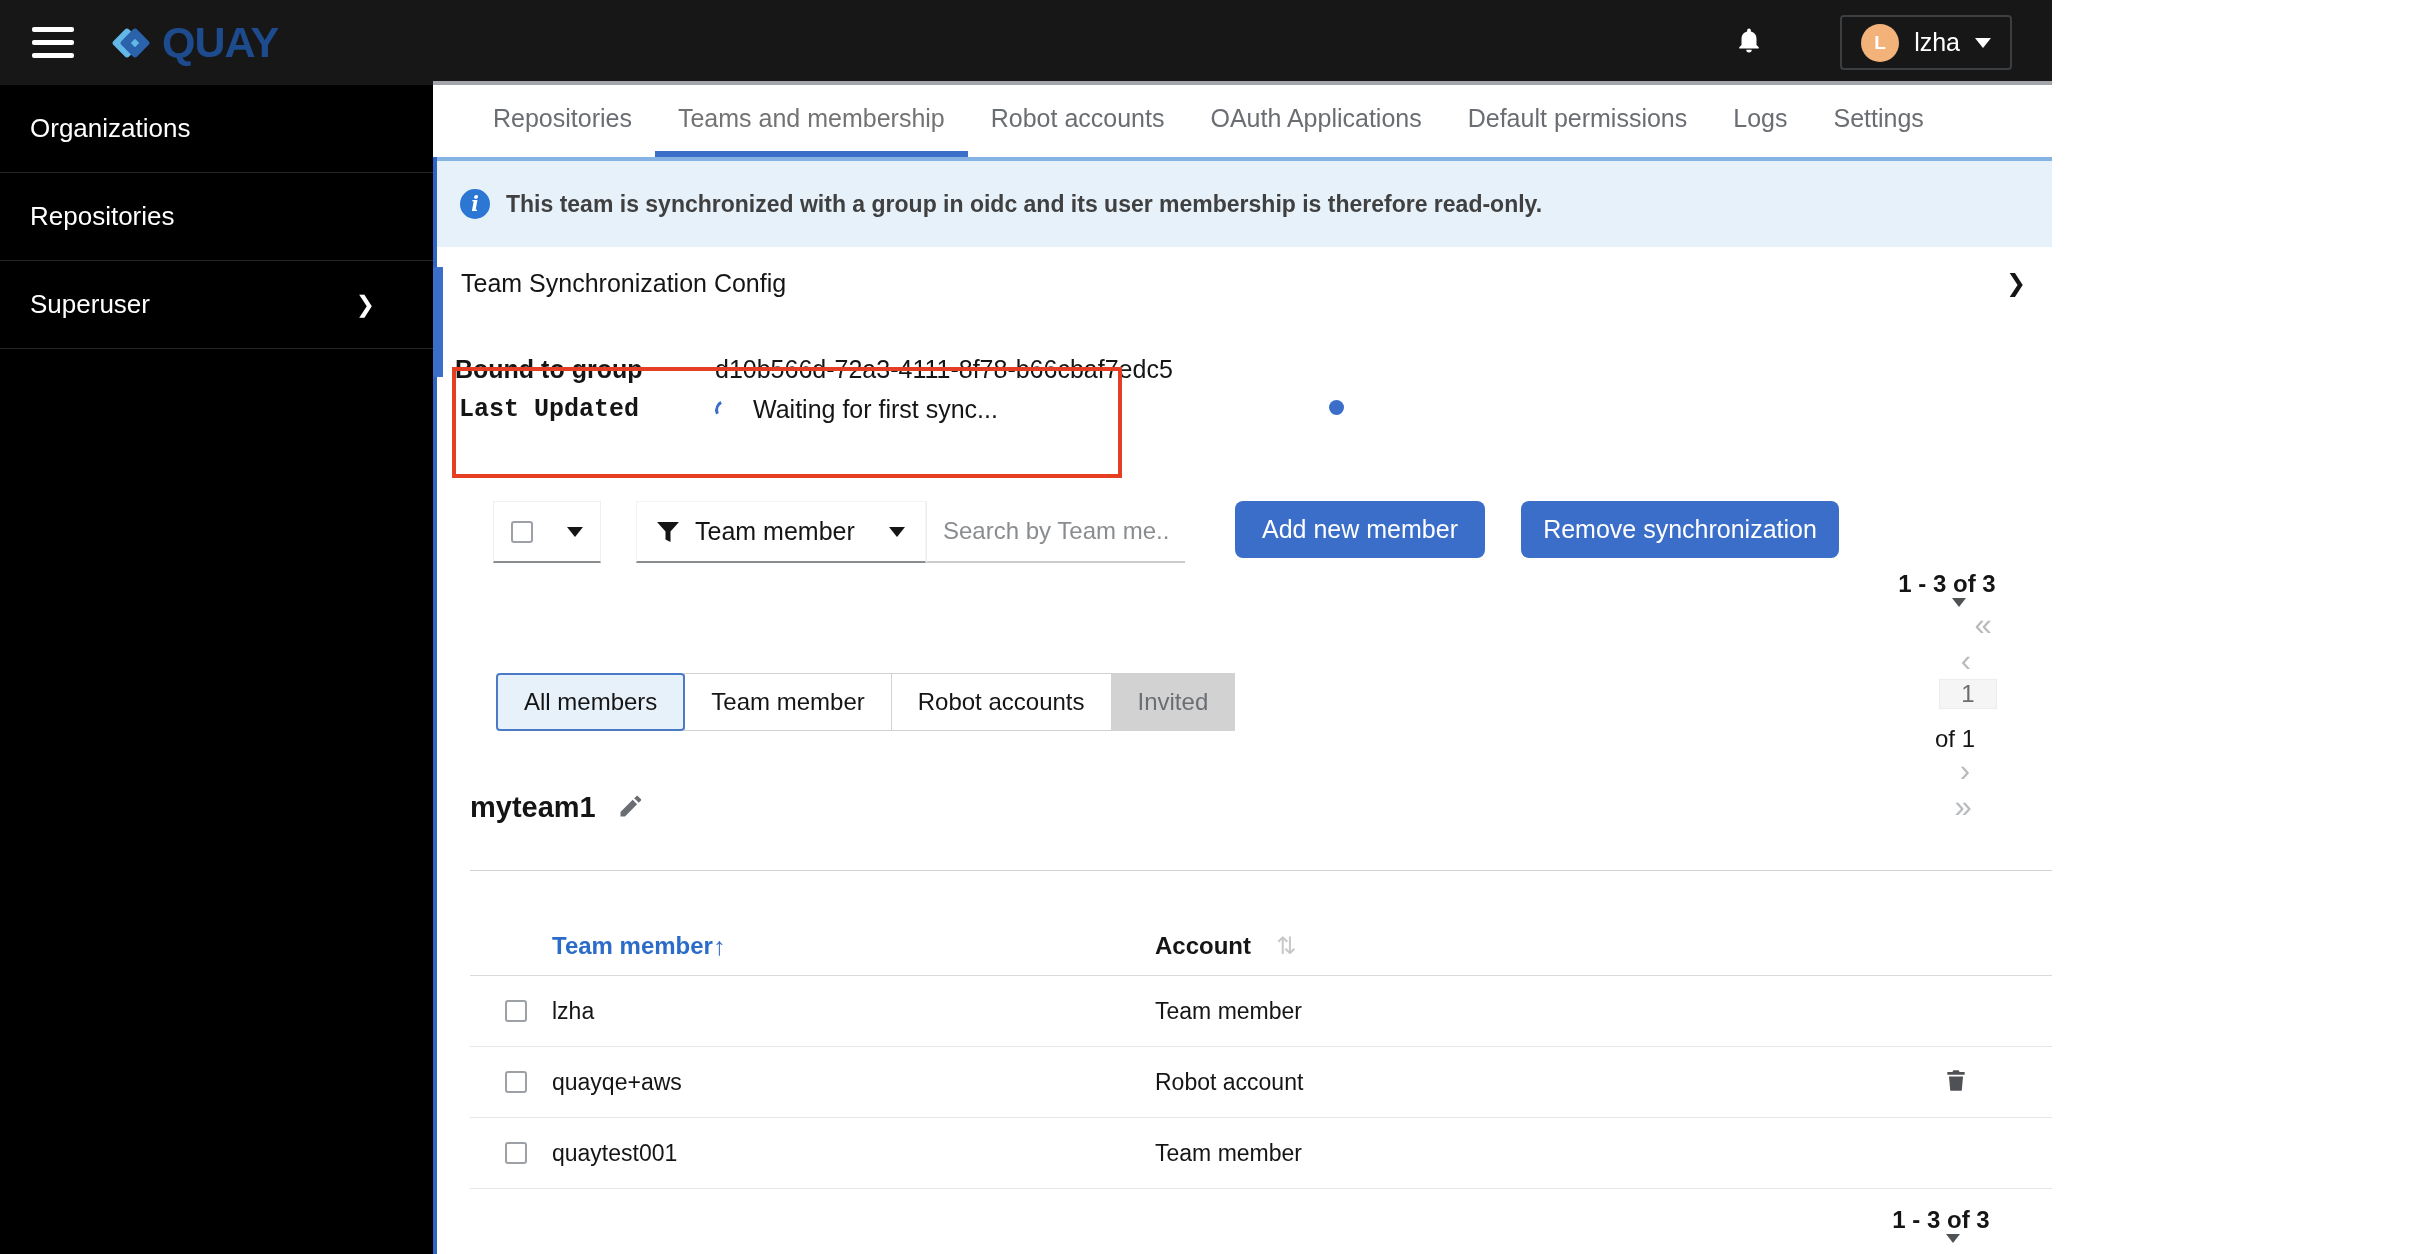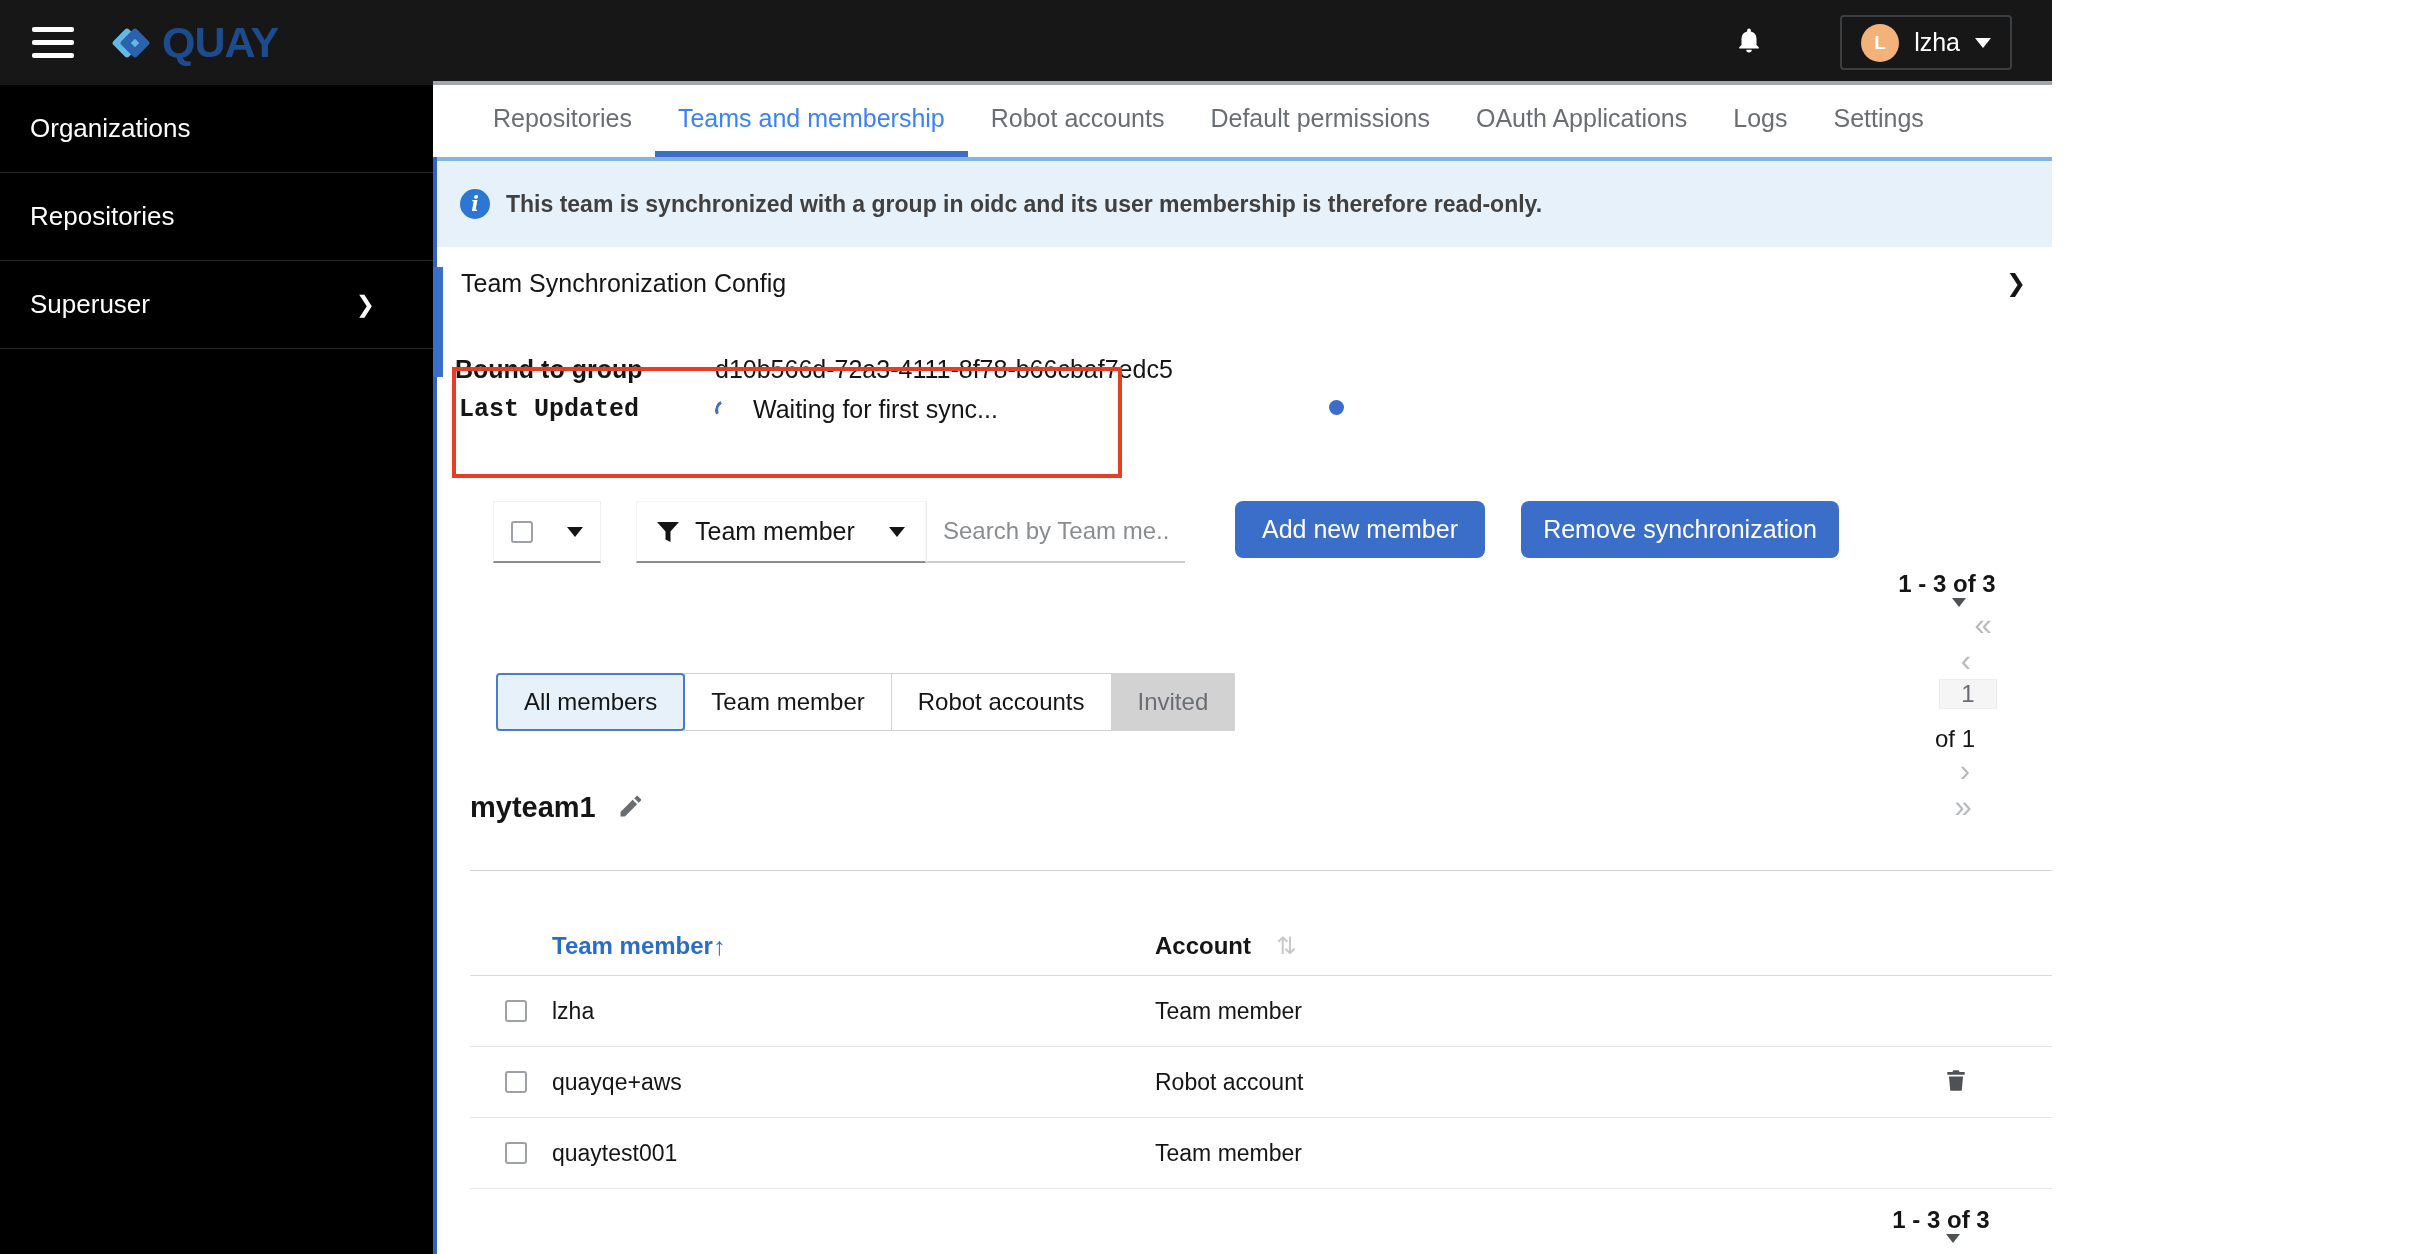--- a/index.html
+++ b/index.html
@@ -33,21 +33,21 @@
   .side-item{ height:88px; display:flex; align-items:center; justify-content:space-between;
               padding:0 58px 0 30px; color:#fff; font-size:26px; border-bottom:1px solid #262626; cursor:pointer; }
   .side-chevron{ font-size:23px; color:#fff; }
 
   
   .content{ position:absolute; left:433px; top:85px; right:0; bottom:0; background:#fff; }
 
   .tabs{ position:absolute; left:0; top:0; right:0; height:72px; display:flex; padding-left:37px; }
   .tab{ display:flex; align-items:center; padding:0 23px; font-size:25px; color:#6a6e73;
         border-bottom:6px solid transparent; cursor:pointer; white-space:nowrap; }
-  .tab.active{ color:#3b82f6; border-bottom-color:#3b6ec9; }
+  .tab.active{ color:#737373; border-bottom-color:#3b6ec9; }
   .tabs-line{ position:absolute; left:0; top:72px; right:0; height:4px; background:#85b4e4; }
 
   .banner{ position:absolute; left:0; top:76px; right:0; height:86px; background:#e7f1fa;
            display:flex; align-items:center; padding-left:27px; gap:16px; }
   .info-icon{ width:30px; height:30px; border-radius:50%; background:#2b77d3; color:#fff; flex:none;
               font-size:20px; font-weight:bold; font-style:italic; font-family:"DejaVu Serif",serif;
               display:flex; align-items:center; justify-content:center; }
   .banner-text{ font-size:23px; font-weight:bold; color:#404040; }
 
   .scroll-line{ position:absolute; left:0; top:72px; bottom:0; width:4px; background:#2f63c5; }
@@ -173,22 +173,22 @@
       <span class="side-chevron">❯</span>
     </div>
   </nav>
 
   <main class="content">
 
     <div class="tabs">
       <div class="tab">Repositories</div>
       <div class="tab active">Teams and membership</div>
       <div class="tab">Robot accounts</div>
+      <div class="tab">OAuth Applications</div>
       <div class="tab">Default permissions</div>
-      <div class="tab">OAuth Applications</div>
       <div class="tab">Logs</div>
       <div class="tab">Settings</div>
     </div>
     <div class="tabs-line"></div>
 
     <div class="banner">
       <span class="info-icon">i</span>
       <span class="banner-text">This team is synchronized with a group in oidc and its user membership is therefore read-only.</span>
     </div>
 

